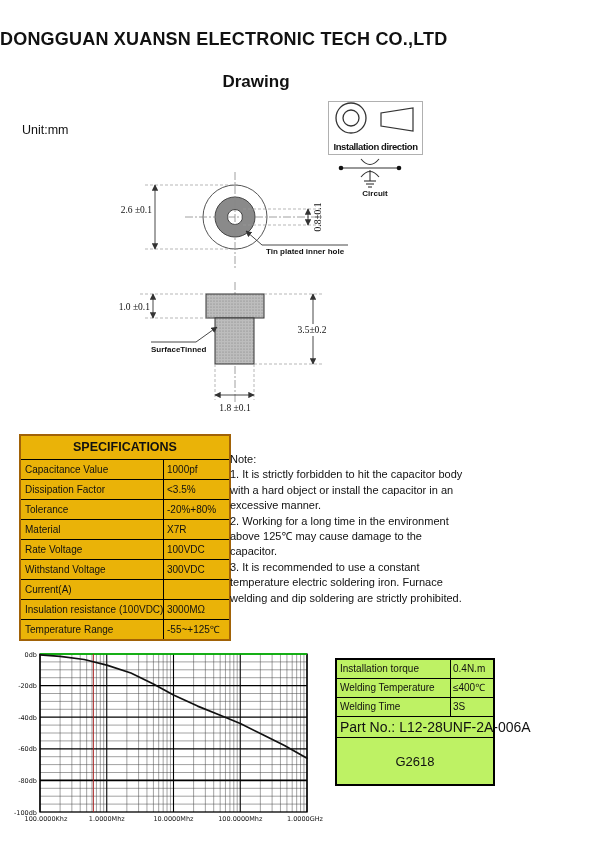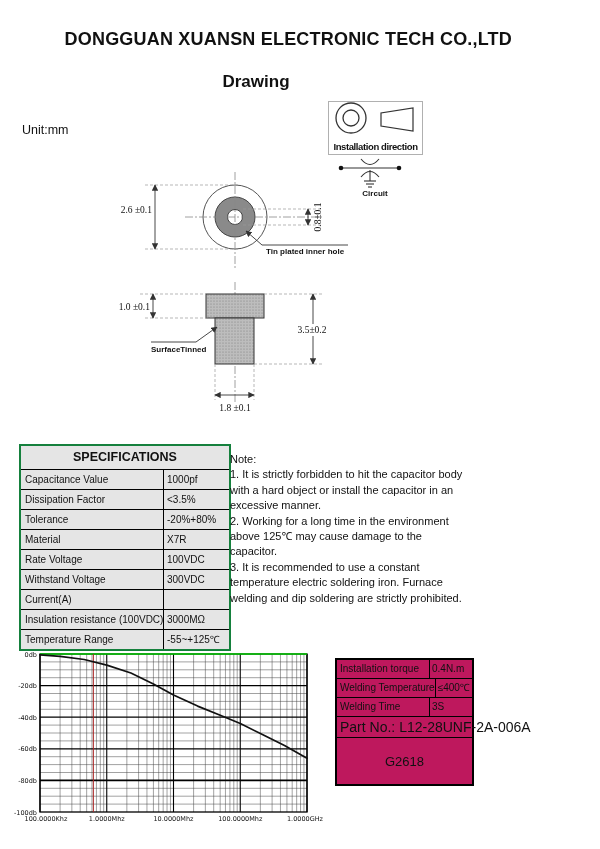--- a/index.html
+++ b/index.html
@@ -1,43 +1,43 @@
 <!DOCTYPE html>
 <html><head>
 <meta charset="utf-8">
 <style>
   html,body{margin:0;padding:0;background:#888;}
   #page{position:relative;width:600px;height:849px;background:#ffffff;overflow:hidden;
         font-family:"Liberation Sans",sans-serif;color:#111;}
   .abs{position:absolute;}
-  #company-title{left:0;top:29px;width:512px;text-align:right;font-size:18px;font-weight:bold;letter-spacing:.2px;}
+  #company-title{left:0;top:29px;width:512px;text-align:left;font-size:18px;font-weight:bold;letter-spacing:.2px;}
   #drawing-title{left:0;top:72px;width:512px;text-align:center;font-size:17px;font-weight:bold;}
   #unit-label{left:22px;top:123px;font-size:12.5px;}
   #install-box{left:328px;top:101px;width:95px;height:54px;border:1px solid #b0b0b0;box-sizing:border-box;}
   #install-label{position:absolute;bottom:2px;left:0;width:100%;text-align:center;
                  font-size:9.5px;font-weight:bold;letter-spacing:-.4px;white-space:nowrap;}
   #circuit-wrap{left:333px;top:157px;width:95px;height:42px;}
   #drawing-wrap{left:90px;top:168px;width:270px;height:250px;}
   svg text{font-family:"Liberation Sans",sans-serif;}
   svg text.dim{font-family:"Liberation Serif",serif;font-size:9.5px;fill:#111;}
   svg text.callout{font-size:8px;font-weight:bold;fill:#111;}
   
-  #spec-table{left:19px;top:444px;width:208px;border:2px solid #15803d;box-sizing:content-box;background:#e5e5e5;}
+  #spec-table{left:19px;top:434px;width:208px;border:2px solid #a16207;box-sizing:content-box;background:#eab308;}
   #spec-header{height:23px;line-height:23px;text-align:center;font-weight:bold;font-size:12.5px;border-bottom:1px solid #000;}
   .spec-row{display:flex;height:19px;line-height:19px;border-bottom:1px solid #000;font-size:10px;}
   .spec-row:last-child{border-bottom:none;}
   .spec-label{flex:1;padding-left:4px;white-space:nowrap;overflow:hidden;}
   .spec-value{width:62px;border-left:1px solid #000;padding-left:3px;white-space:nowrap;}
   
   #note-text{left:230px;top:452px;width:282px;font-size:11px;line-height:15.4px;white-space:pre-line;}
   
   #chart-wrap{left:12px;top:644px;width:325px;height:200px;}
   #chart-svg text{font-family:"DejaVu Sans",sans-serif;}
   
-  #param-table{left:335px;top:658px;width:139px;border:2px solid #000;box-sizing:border-box;background:#be185d;}
+  #param-table{left:335px;top:658px;width:160px;border:2px solid #000;box-sizing:border-box;background:#bef264;}
   .param-row{display:flex;height:18px;line-height:18px;border-bottom:1px solid #000;font-size:10px;}
   .param-label{flex:1;padding-left:3px;white-space:nowrap;}
   .param-value{width:40px;border-left:1px solid #000;padding-left:2px;white-space:nowrap;}
   #part-row{height:20px;line-height:20px;border-bottom:1px solid #000;font-size:14px;padding-left:3px;white-space:nowrap;}
   #brand-row{display:flex;height:46px;}
   #brand-cell{width:60px;border-right:1px solid #000;display:flex;align-items:center;justify-content:center;font-size:13px;}
   #code-cell{flex:1;display:flex;align-items:center;justify-content:center;font-size:13px;}
 </style>
 </head>
 <body>

